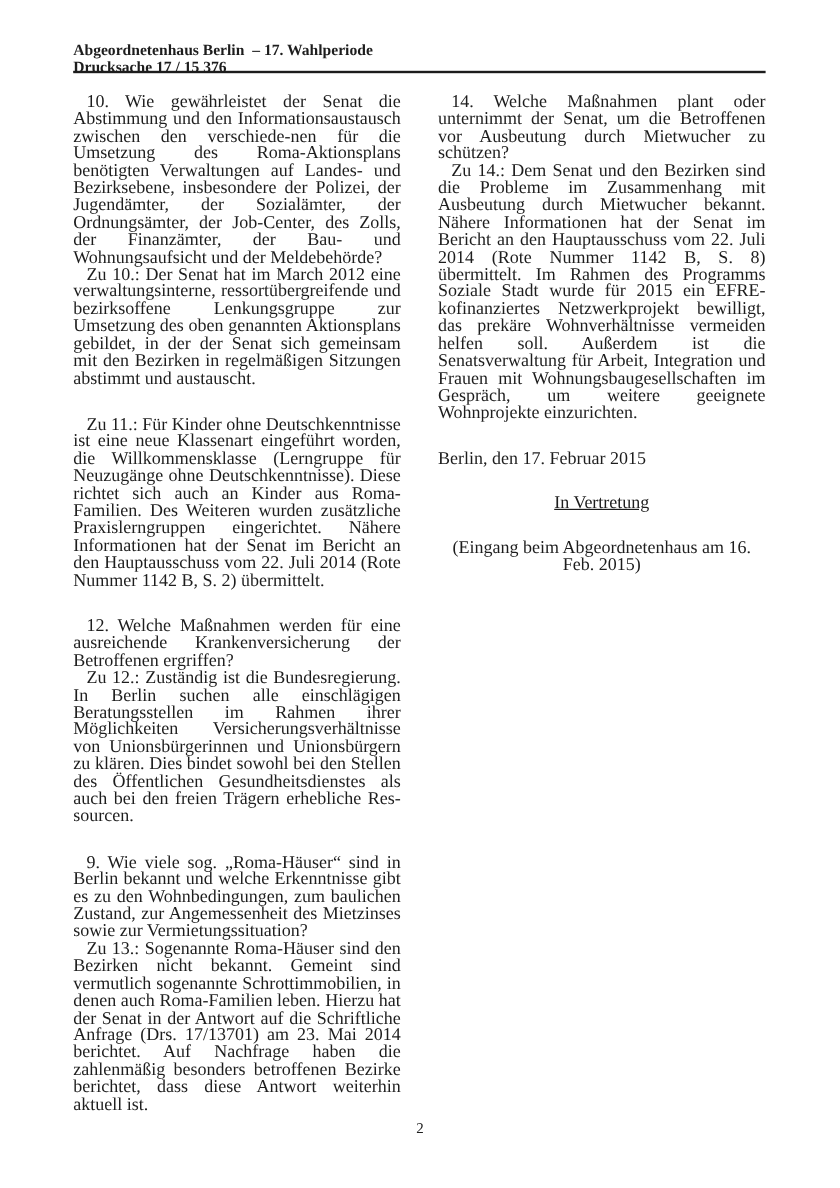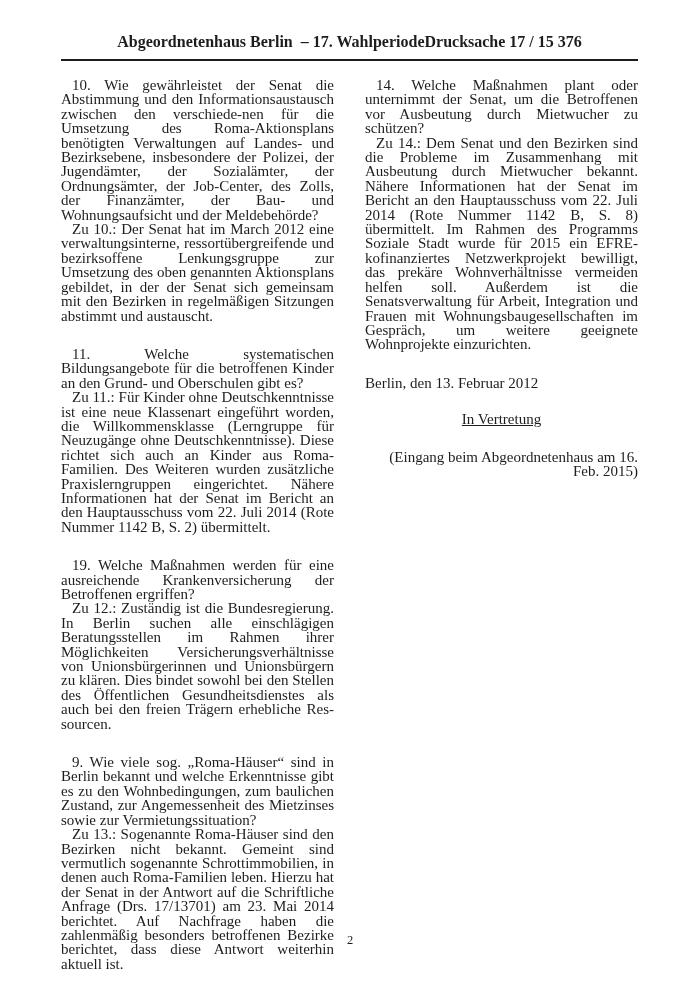--- a/index.html
+++ b/index.html
@@ -11,25 +11,26 @@
     font-family: "Liberation Serif", "DejaVu Serif", serif;
     color: #1d1d1d;
     overflow: hidden;
   }
   .hdr {
     position: absolute;
     top: 35px;
     left: 61px;
     width: 577px;
     display: flex;
-    justify-content: center;
+    justify-content: flex-end;
     font-weight: bold;
-    font-size: 16px;
+    font-size: 13px;
     line-height: 14px;
     white-space: pre;
+    flex-direction: column;
   }
   .rule {
     position: absolute;
     top: 59px;
     left: 61px;
     width: 577px;
     height: 2px;
     background: #1c1c1c;
   }
   .cols {
@@ -47,21 +48,21 @@
   }
   .col { width: 281.5px; }
   .cols p { margin: 0; text-indent: 11px; }
   .q { margin-bottom: 8px; }
   .qa { margin-bottom: 24px; }
   .date-line { text-indent: 0 !important; margin-top: 19px !important; }
   .role-line { text-align: center; text-indent: 0 !important; margin-top: 22px !important; text-decoration: underline; }
   .sig-block { margin-top: 14px; text-align: center; }
   .sig-block p { text-indent: 0 !important; text-align: center; }
   .sig-name { white-space: pre; }
-  .receipt { text-indent: 0 !important; margin-top: 23px !important; text-align: right; }
+  .receipt { text-indent: 0 !important; margin-top: 23px !important; text-align: center; }
   .footer {
     position: absolute;
     top: 933px;
     left: 0;
     width: 700px;
     text-align: center;
     font-size: 12.5px;
     line-height: 14.4px;
   }
 </style>
@@ -78,39 +79,38 @@
   <div class="rule"></div>
 
   <main class="cols">
 
     <section class="col">
       <div class="qa">
         <p class="q">10. Wie gewährleistet der Senat die Abstimmung und den Informationsaustausch zwischen den verschiede-nen für die Umsetzung des Roma-Aktionsplans benötigten Verwaltungen auf Landes- und Bezirksebene, insbesonde­re der Polizei, der Jugendämter, der Sozialämter, der Ordnungsämter, der Job-Center, des Zolls, der Finanzäm­ter, der Bau- und Wohnungsaufsicht und der Meldebehör­de?</p>
         <p class="a">Zu 10.: Der Senat hat im March 2012 eine verwal­tungsinterne, ressortübergreifende und bezirksoffene Lenkungsgruppe zur Umsetzung des oben genannten Aktionsplans gebildet, in der der Senat sich gemeinsam mit den Bezirken in regelmäßigen Sitzungen abstimmt und austauscht.</p>
       </div>
       <div class="qa">
-        <p class="q">11. Welche systematischen Bildungsangebote für die betroffenen Kinder an den Grund- und Oberschulen gibt es?</p>
         <p class="a">Zu 11.: Für Kinder ohne Deutschkenntnisse ist eine neue Klassenart eingeführt worden, die Willkommens­klasse (Lerngruppe für Neuzugänge ohne Deutschkennt­nisse). Diese richtet sich auch an Kinder aus Roma-Familien. Des Weiteren wurden zusätzliche Praxislern­gruppen eingerichtet. Nähere Informationen hat der Senat im Bericht an den Hauptausschuss vom 22. Juli 2014 (Rote Nummer 1142 B, S. 2) übermittelt.</p>
       </div>
       <div class="qa">
-        <p class="q">19. Welche Maßnahmen werden für eine ausreichende Krankenversicherung der Betroffenen ergriffen?</p>
+        <p class="q">12. Welche Maßnahmen werden für eine ausreichende Krankenversicherung der Betroffenen ergriffen?</p>
         <p class="a">Zu 12.: Zuständig ist die Bundesregierung. In Berlin suchen alle einschlägigen Beratungsstellen im Rahmen ihrer Möglichkeiten Versicherungsverhältnisse von Uni­onsbürgerinnen und Unionsbürgern zu klären. Dies bindet sowohl bei den Stellen des Öffentlichen Gesundheits­dienstes als auch bei den freien Trägern erhebliche Res­sourcen.</p>
       </div>
       <div class="qa">
         <p class="q">9. Wie viele sog. „Roma-Häuser“ sind in Berlin be­kannt und welche Erkenntnisse gibt es zu den Wohnbe­dingungen, zum baulichen Zustand, zur Angemessenheit des Mietzinses sowie zur Vermietungssituation?</p>
         <p class="a">Zu 13.: Sogenannte Roma-Häuser sind den Bezirken nicht bekannt. Gemeint sind vermutlich sogenannte Schrottimmobilien, in denen auch Roma-Familien leben. Hierzu hat der Senat in der Antwort auf die Schriftliche Anfrage (Drs. 17/13701) am 23. Mai 2014 berichtet. Auf Nachfrage haben die zahlenmäßig besonders betroffenen Bezirke berichtet, dass diese Antwort weiterhin aktuell ist.</p>
       </div>
     </section>
 
     <section class="col">
       <div class="qa">
         <p class="q">14. Welche Maßnahmen plant oder unternimmt der Senat, um die Betroffenen vor Ausbeutung durch Miet­wucher zu schützen?</p>
         <p class="a">Zu 14.: Dem Senat und den Bezirken sind die Proble­me im Zusammenhang mit Ausbeutung durch Mietwu­cher bekannt. Nähere Informationen hat der Senat im Bericht an den Hauptausschuss vom 22. Juli 2014 (Rote Nummer 1142 B, S. 8) übermittelt. Im Rahmen des Pro­gramms Soziale Stadt wurde für 2015 ein EFRE-kofinanziertes Netzwerkprojekt bewilligt, das prekäre Wohnverhältnisse vermeiden helfen soll. Außerdem ist die Senatsverwaltung für Arbeit, Integration und Frauen mit Wohnungsbaugesellschaften im Gespräch, um wei­tere geeignete Wohnprojekte einzurichten.</p>
       </div>
-      <p class="date-line">Berlin, den 13. Februar 2012</p>
+      <p class="date-line">Berlin, den 17. Februar 2015</p>
       <p class="role-line">In Vertretung</p>
       <p class="receipt">(Eingang beim Abgeordnetenhaus am 16. Feb. 2015)</p>
     </section>
 
   </main>
 
   <footer class="footer">
     <span>2</span>
   </footer>
 

